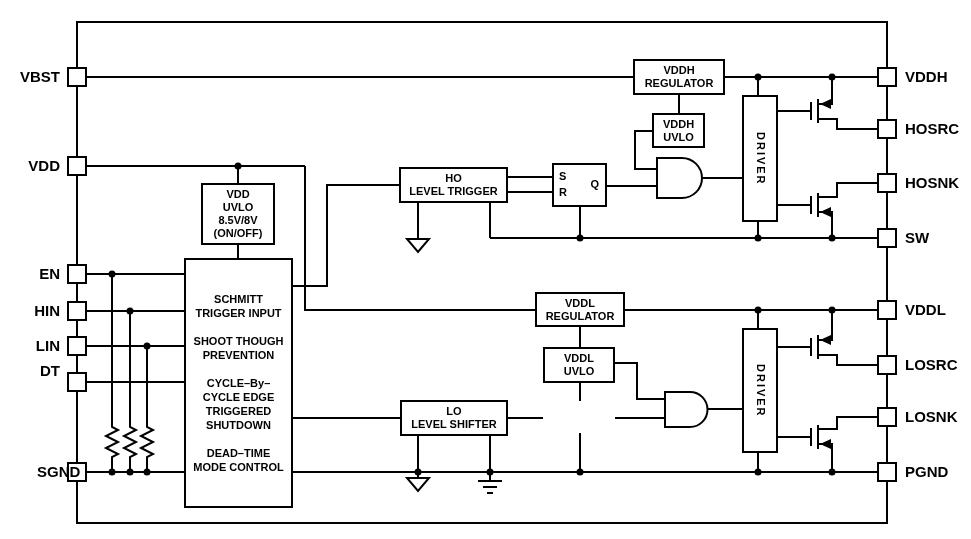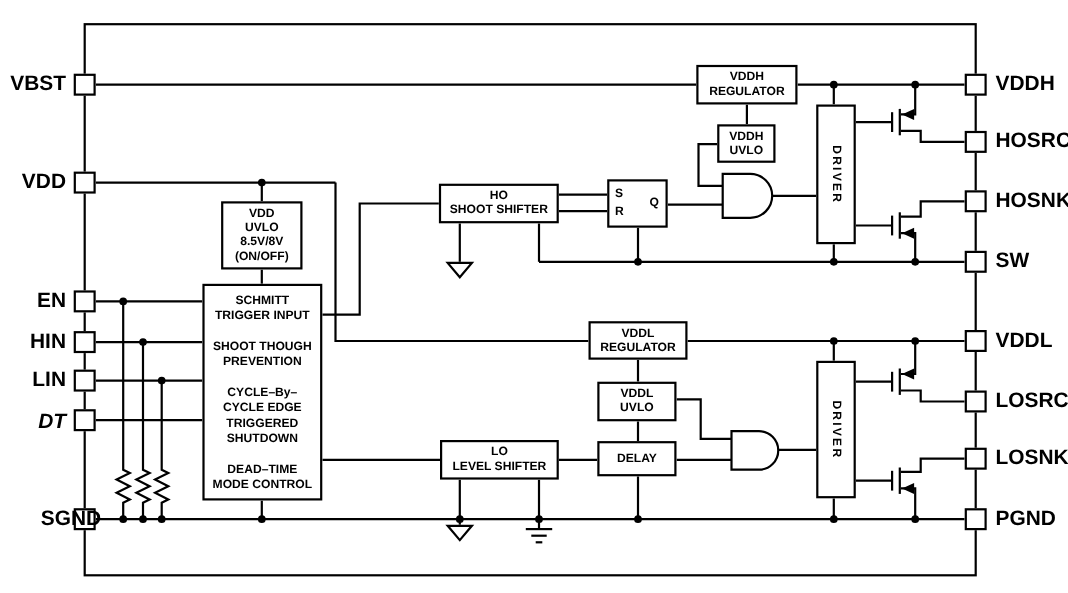--- a/index.html
+++ b/index.html
@@ -12,21 +12,21 @@
   svg.wires circle.dot { fill:#000; stroke:none; }
   svg.wires path.gate { fill:#ffffff; }
   .box { position:absolute; border:2px solid #000; background:#ffffff;
          display:flex; align-items:center; justify-content:center; text-align:center;
          font-weight:700; font-size:11px; line-height:13px; white-space:pre-line; }
   .box.control { line-height:14px; }
   .vtext { writing-mode:vertical-rl; letter-spacing:2px; }
   .latchbox { position:absolute; border:2px solid #000; background:#ffffff; font-weight:700; font-size:11px; }
   .latchbox span { position:absolute; line-height:11px; }
   .pin { position:absolute; width:20px; height:20px; border:2px solid #000; background:#ffffff; }
-  .plabel { position:absolute; font-weight:700; font-size:19px; line-height:18px; }
+  .plabel { position:absolute; font-weight:700; font-size:15px; line-height:18px; }
   .pl-left  { left:0; width:60px; text-align:right; }
   .pl-right { left:905px; width:70px; text-align:left; }
 </style>
 </head>
 <body>
 
 <div class="stage">
 
   <svg class="wires" width="971" height="539" viewBox="0 0 971 539">
 
@@ -144,47 +144,46 @@
       <circle class="dot" cx="580" cy="472" r="3.5"></circle>
         <circle class="dot" cx="758" cy="472" r="3.5"></circle>
         <circle class="dot" cx="832" cy="472" r="3.5"></circle>
     </g>
   </svg>
 
   <div class="box" style="left:201px;top:183px;width:74px;height:62px;">VDD
 UVLO
 8.5V/8V
 (ON/OFF)</div>
-  <div class="box control" style="left:184px;top:258px;width:109px;height:197px;">SCHMITT
+  <div class="box control" style="left:184px;top:258px;width:109px;height:250px;">SCHMITT
 TRIGGER INPUT
 
 SHOOT THOUGH
 PREVENTION
 
 CYCLE–By–
 CYCLE EDGE
 TRIGGERED
 SHUTDOWN
 
 DEAD–TIME
 MODE CONTROL</div>
   <div class="box" style="left:399px;top:167px;width:109px;height:36px;">HO
-SHOOT SHIFTER</div>
+LEVEL TRIGGER</div>
   <div class="box" style="left:633px;top:59px;width:92px;height:36px;">VDDH
 REGULATOR</div>
   <div class="box" style="left:652px;top:113px;width:53px;height:35px;">VDDH
 UVLO</div>
   <div class="box vtext" style="left:742px;top:95px;width:36px;height:127px;">DRIVER</div>
   <div class="box" style="left:400px;top:400px;width:108px;height:36px;">LO
 LEVEL SHIFTER</div>
   <div class="box" style="left:535px;top:292px;width:90px;height:35px;">VDDL
 REGULATOR</div>
   <div class="box" style="left:543px;top:347px;width:72px;height:36px;">VDDL
 UVLO</div>
-  <div class="box" style="left:543px;top:401px;width:72px;height:32px;">DELAY</div>
   <div class="box vtext" style="left:742px;top:328px;width:36px;height:125px;">DRIVER</div>
 
   <div class="latchbox" style="left:552px;top:163px;width:55px;height:44px;">
     <span style="left:5px;top:6px;">S</span>
     <span style="left:5px;top:22px;">R</span>
     <span style="right:6px;top:14px;">Q</span>
   </div>
 
   <div class="pin" style="left:67px;top:67px;"></div>
   <div class="pin" style="left:67px;top:156px;"></div>
@@ -201,21 +200,21 @@
   <div class="pin" style="left:877px;top:300px;"></div>
   <div class="pin" style="left:877px;top:355px;"></div>
   <div class="pin" style="left:877px;top:407px;"></div>
   <div class="pin" style="left:877px;top:462px;"></div>
 
   <div class="plabel pl-left" style="top:68px;">VBST</div>
   <div class="plabel pl-left" style="top:157px;">VDD</div>
   <div class="plabel pl-left" style="top:265px;padding-left:10px;">EN</div>
   <div class="plabel pl-left" style="top:302px;">HIN</div>
   <div class="plabel pl-left" style="top:337px;">LIN</div>
-  <div class="plabel pl-left" style="top:375px;font-style:italic;">DT</div>
+  <div class="plabel pl-left" style="top:362px;">DT</div>
   <div class="plabel pl-left" style="top:463px;padding-left:37px;">SGND</div>
 
   <div class="plabel pl-right" style="top:68px;">VDDH</div>
   <div class="plabel pl-right" style="top:120px;">HOSRC</div>
   <div class="plabel pl-right" style="top:174px;">HOSNK</div>
   <div class="plabel pl-right" style="top:229px;">SW</div>
   <div class="plabel pl-right" style="top:301px;">VDDL</div>
   <div class="plabel pl-right" style="top:356px;">LOSRC</div>
   <div class="plabel pl-right" style="top:408px;">LOSNK</div>
   <div class="plabel pl-right" style="top:463px;">PGND</div>

